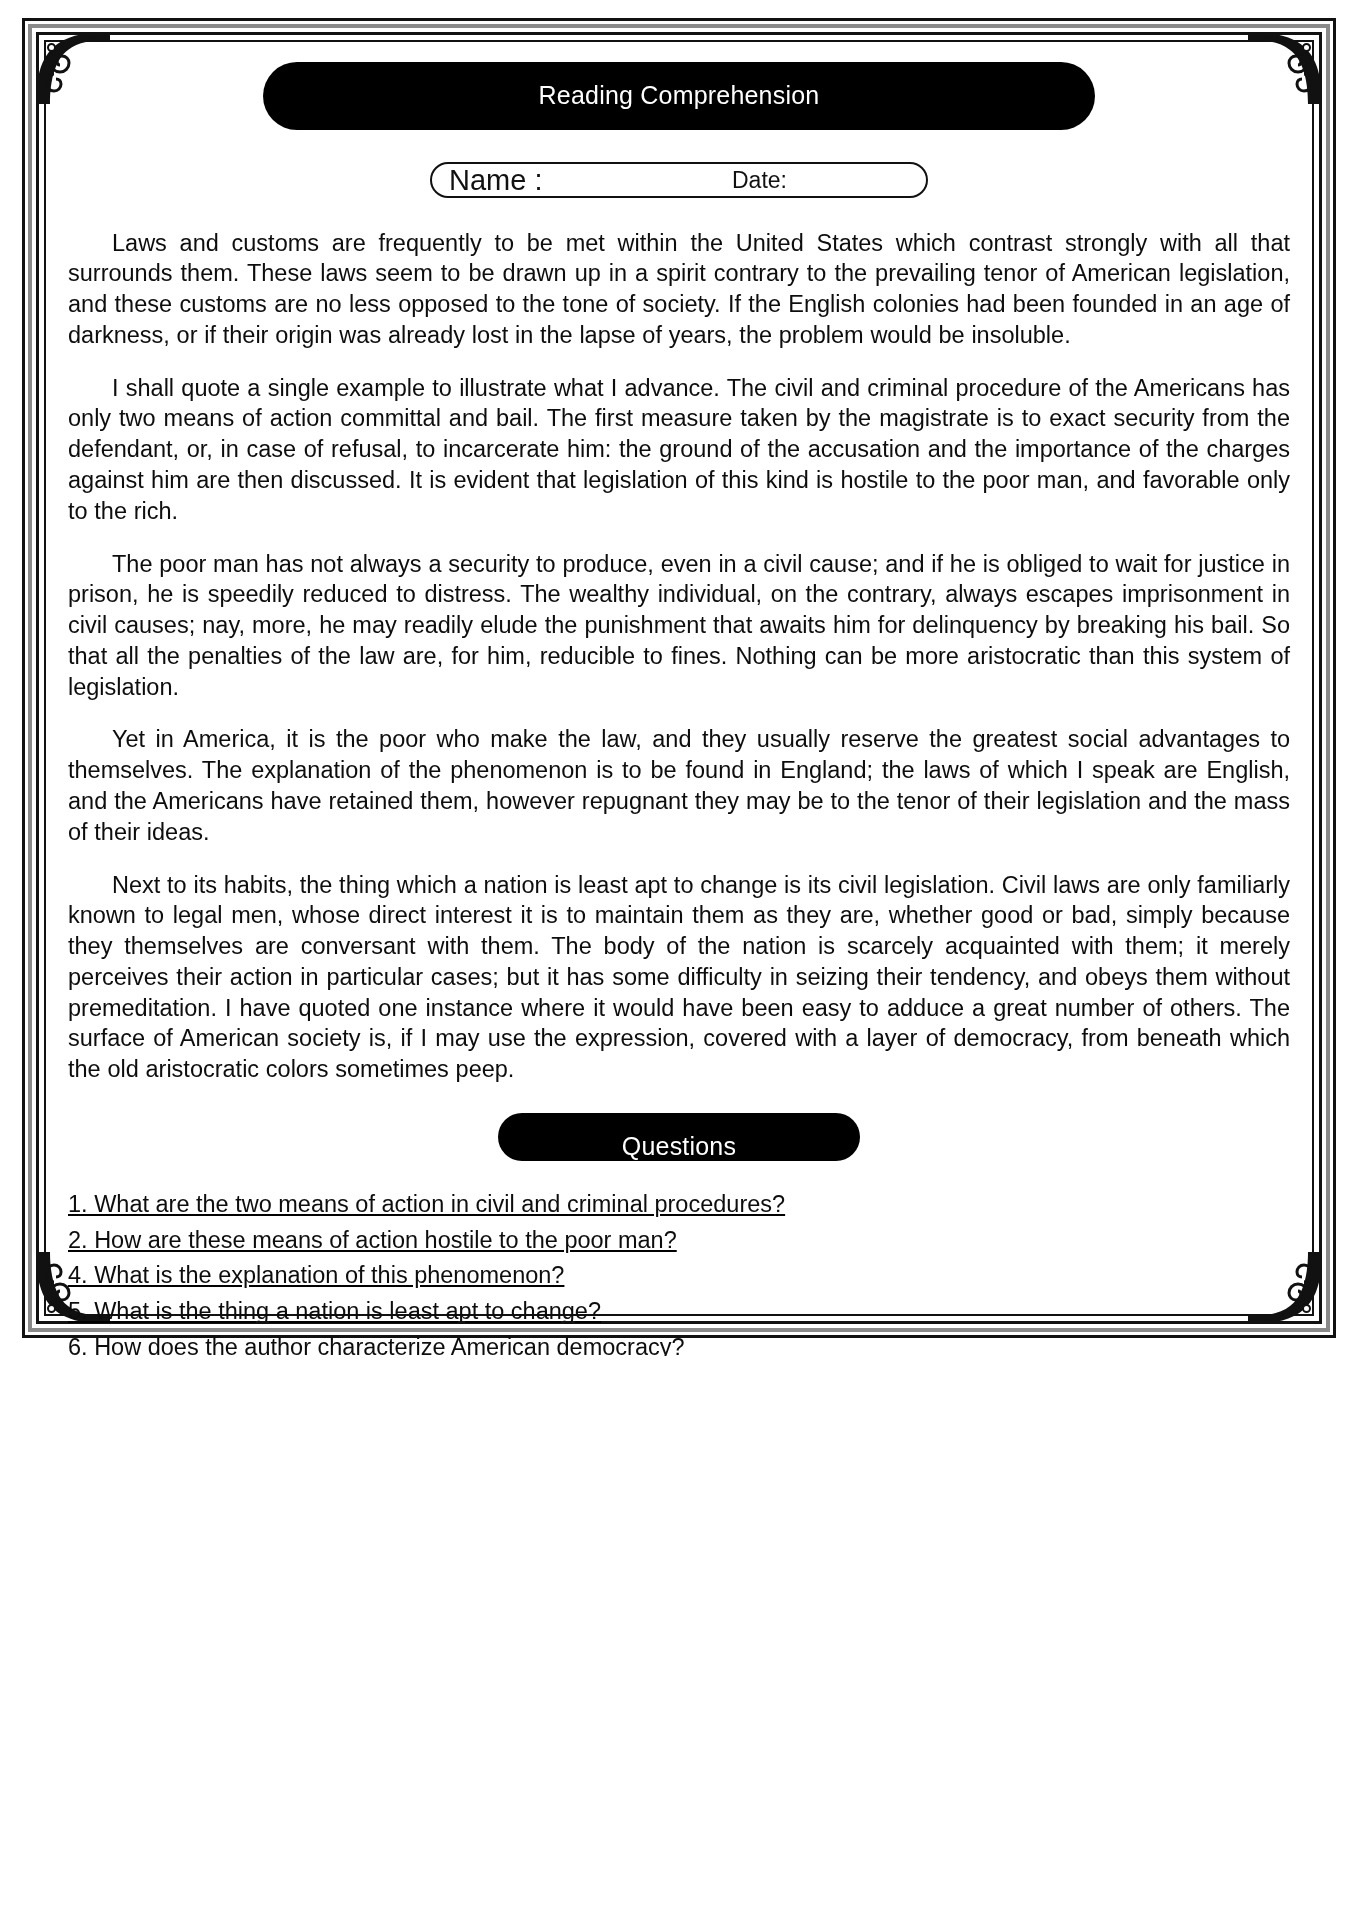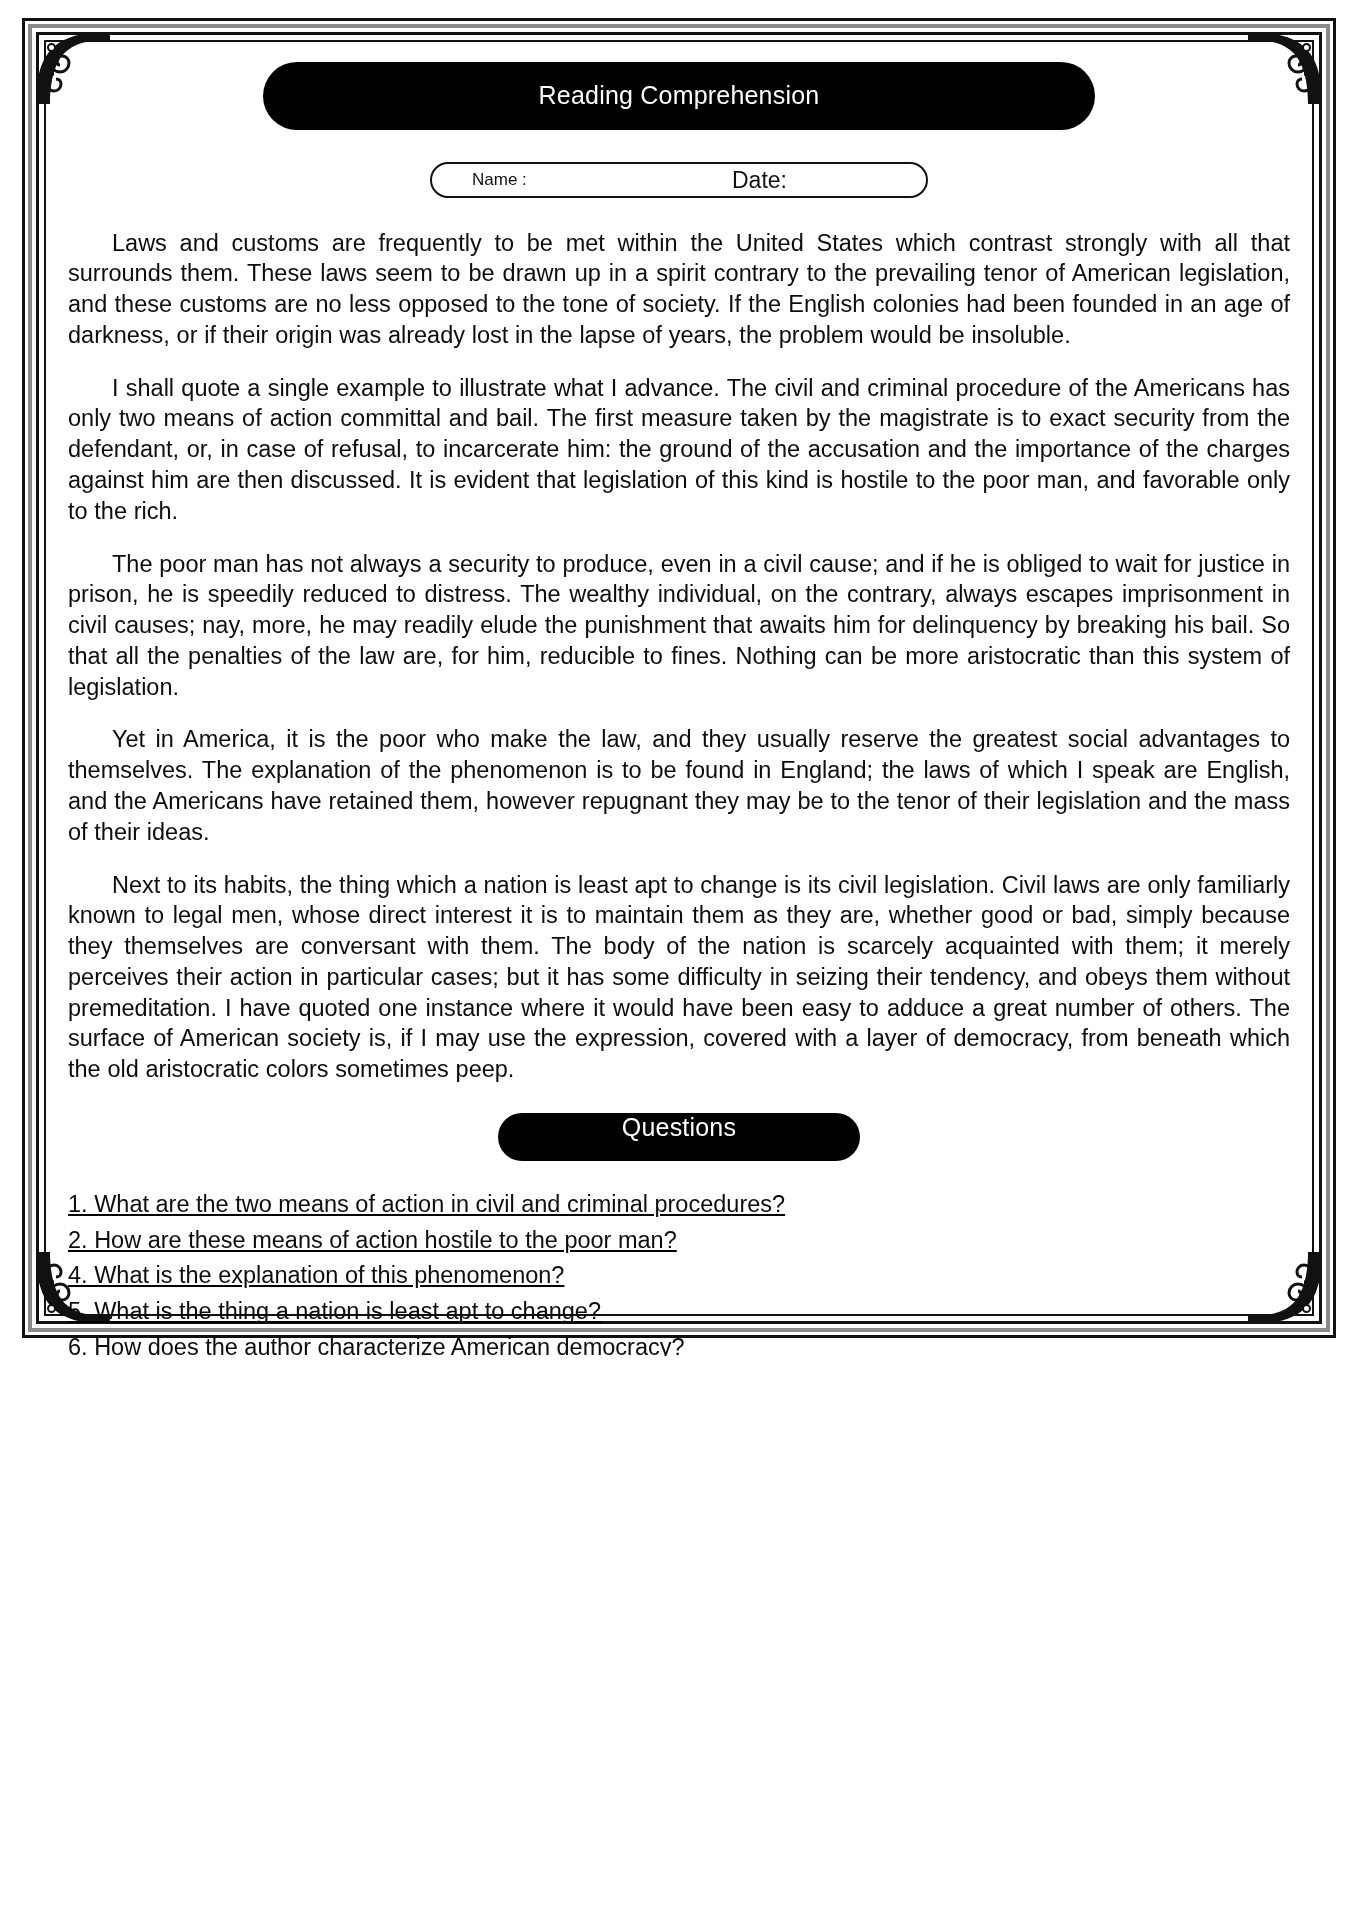--- a/index.html
+++ b/index.html
@@ -118,24 +118,24 @@
     margin: 32px auto 0 auto;
     width: 498px;
     height: 36px;
     border: 2px solid #111111;
     border-radius: 20px;
     box-sizing: border-box;
     position: relative;
   }
   .namedate .nd-name {
     position: absolute;
-    left: 40px;
+    left: 17px;
     top: 50%;
     transform: translateY(-50%);
-    font-size: 17px;
+    font-size: 29px;
     color: #111111;
     white-space: nowrap;
   }
   .namedate .nd-date {
     position: absolute;
     left: 300px;
     top: 50%;
     transform: translateY(-50%);
     font-size: 23px;
     color: #111111;
@@ -157,21 +157,21 @@
   .passage p:last-child { margin-bottom: 0; }
 
   
   .questions-banner {
     margin: 28px auto 0 auto;
     width: 362px;
     height: 48px;
     background: #000000;
     border-radius: 26px;
     display: flex;
-    align-items: flex-start;
+    align-items: flex-end;
     justify-content: center;
   }
   .questions-banner span {
     color: #ffffff;
     font-size: 25px;
     letter-spacing: 0.2px;
   }
 
   .questions-list {
     list-style: none;

